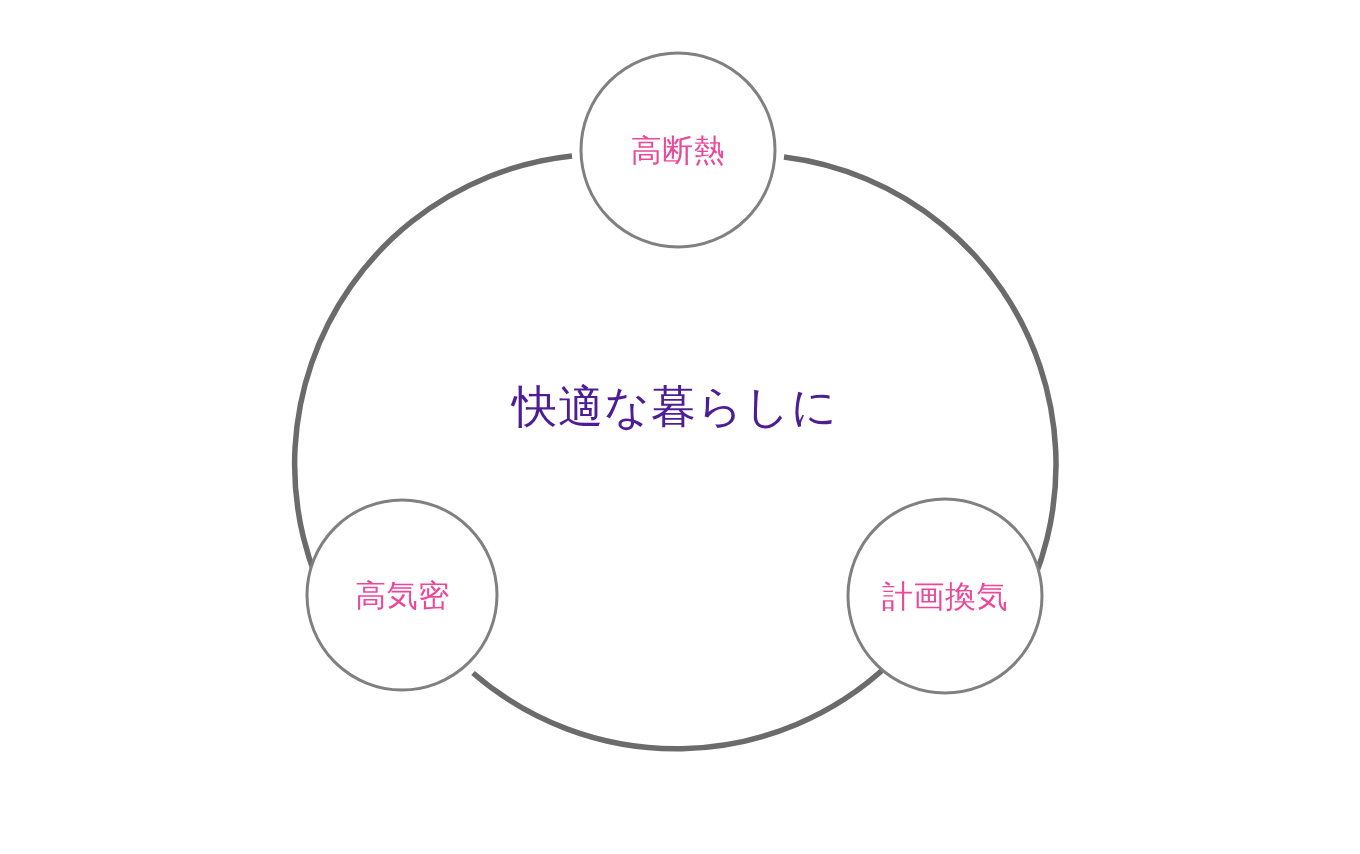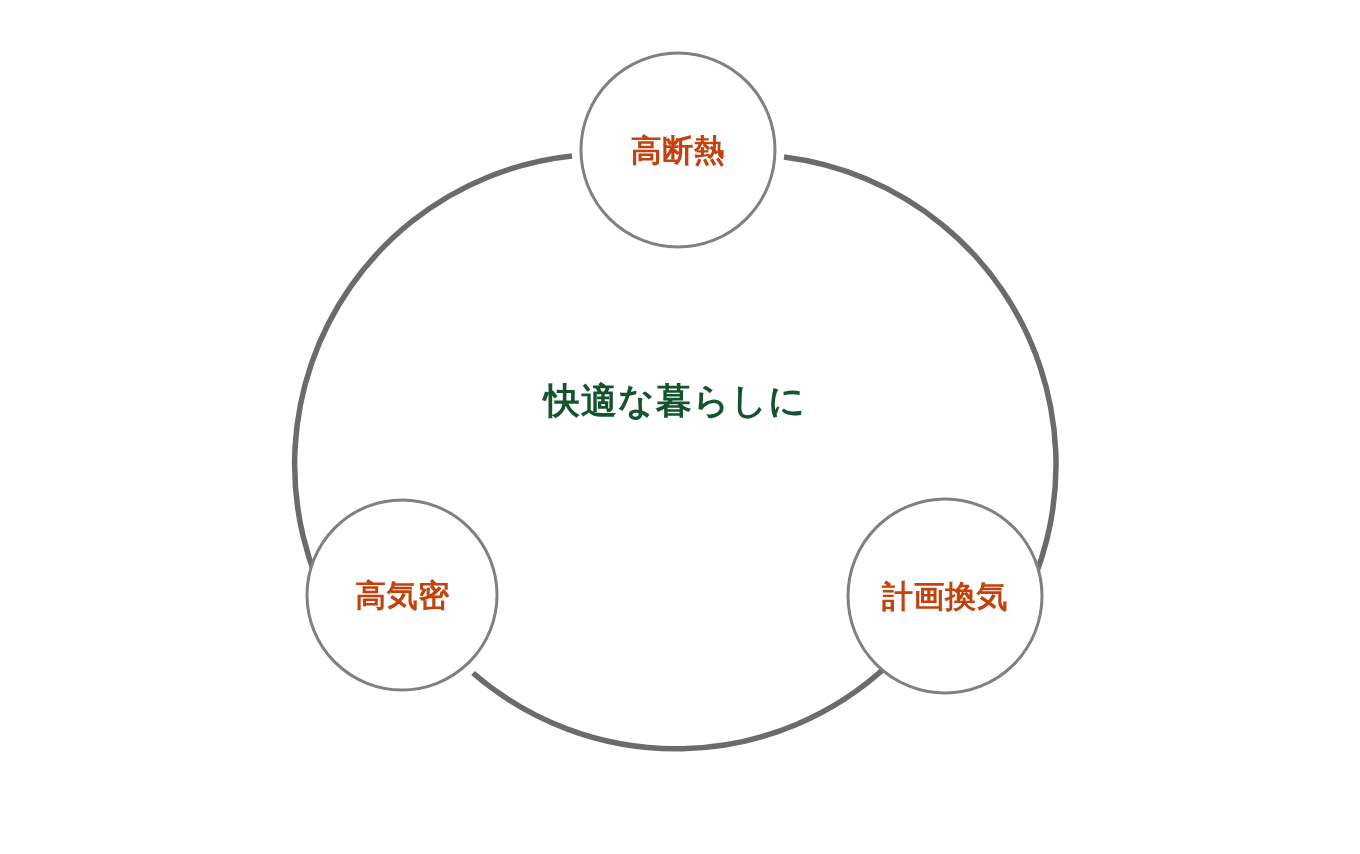--- a/index.html
+++ b/index.html
@@ -40,22 +40,22 @@
     position: absolute;
     display: flex;
     align-items: center;
     justify-content: center;
     border-radius: 50%;
     box-sizing: border-box;
     pointer-events: auto;
   }
   .node-label {
     font-size: 31px;
-    font-weight: bold;
-    color: #c2410c;
+    font-weight: normal;
+    color: #ec4899;
     letter-spacing: 0.5px;
     line-height: 1;
     white-space: nowrap;
     text-align: center;
   }
   #node-top {
     left: 581px;
     top: 53px;
     width: 194px;
     height: 194px;
@@ -74,23 +74,23 @@
   }
   #center-text {
     position: absolute;
     left: 395px;
     top: 378px;
     width: 560px;
     text-align: center;
     pointer-events: auto;
   }
   #center-text .line {
-    font-size: 36px;
-    font-weight: 700;
-    color: #14532d;
+    font-size: 45px;
+    font-weight: 400;
+    color: #4c1d95;
     line-height: 1.30;
     letter-spacing: 1px;
     white-space: nowrap;
   }
 </style>
 </head>
 <body>
 
 <div id="stage">
 

